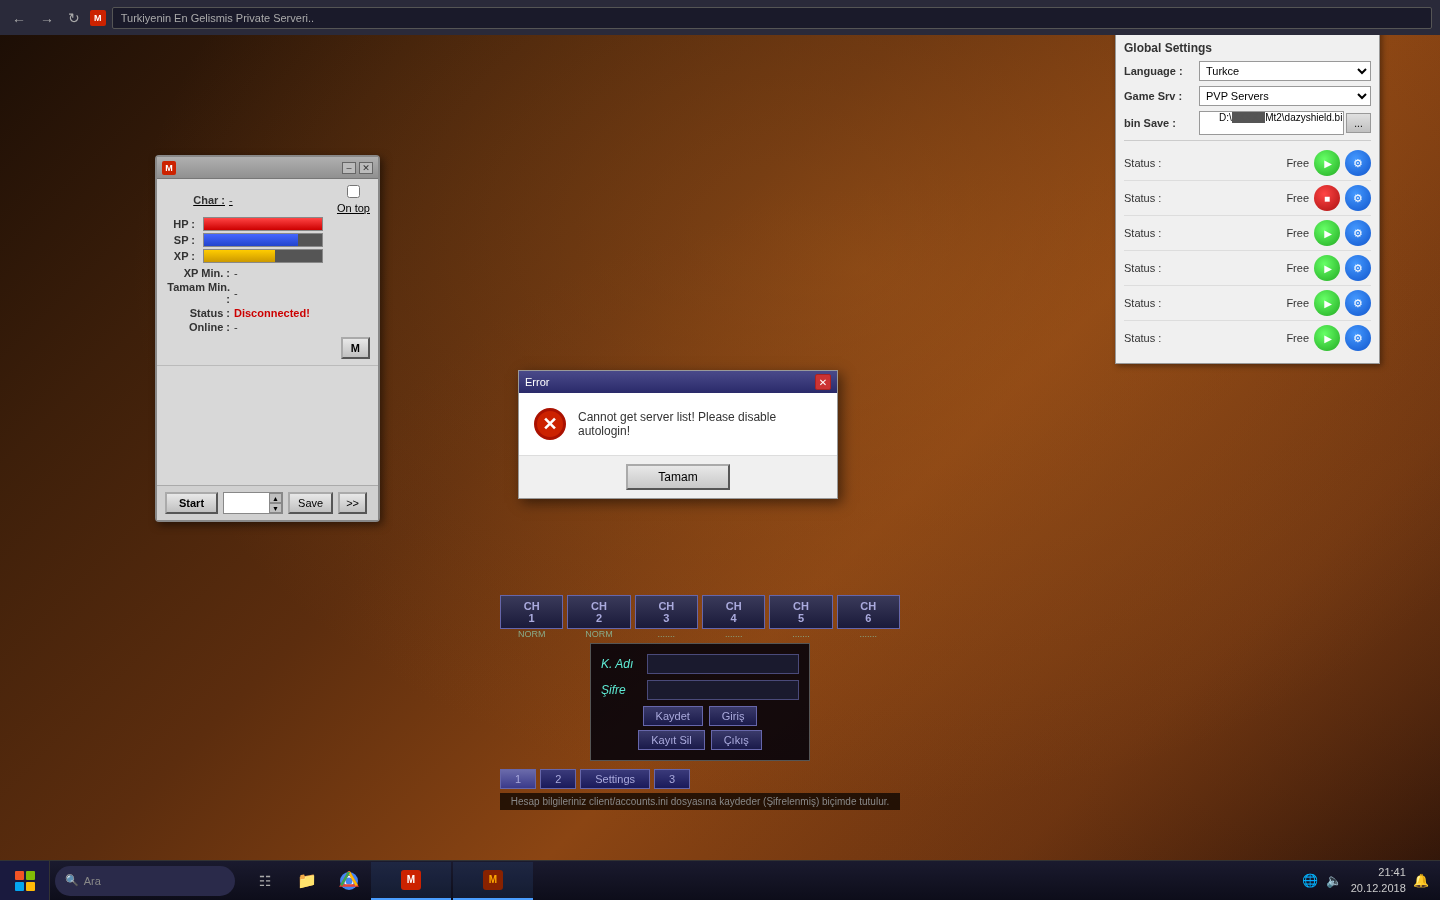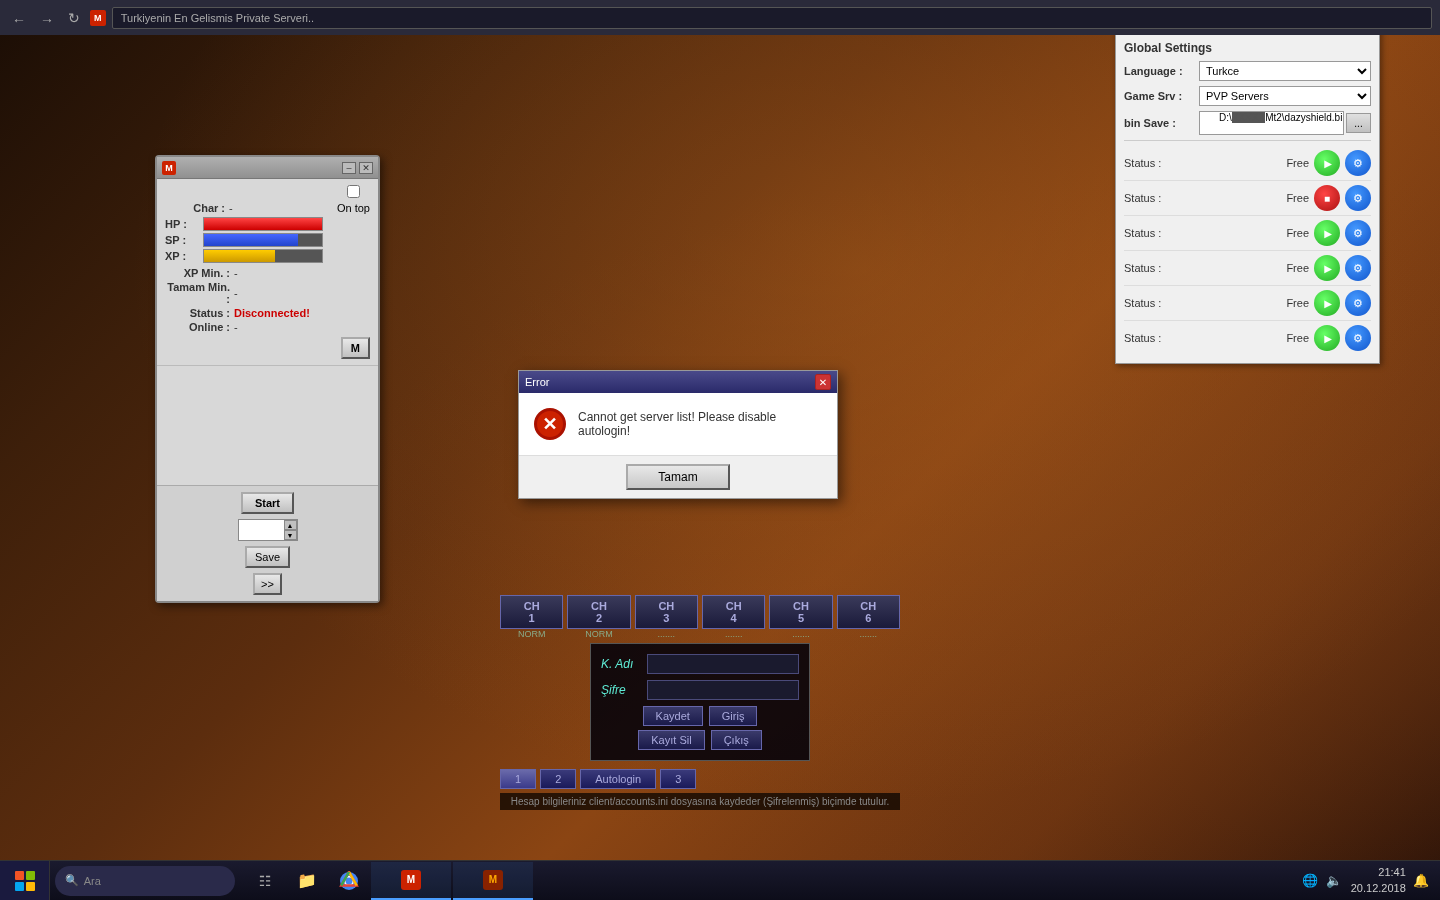--- a/index.html
+++ b/index.html
@@ -159,40 +159,41 @@
       font-size: 9px;
       cursor: pointer;
       color: #333;
     }
     #char-content {
       padding: 6px 8px;
       background: #d8d8d8;
     }
     .char-row {
       display: flex;
-      align-items: flex-end;
+      align-items: center;
       margin-bottom: 3px;
       font-size: 11px;
+      text-decoration: underline;
     }
     .char-label { width: 60px; text-align: right; color: #333; font-weight: bold; }
     .char-val { margin-left: 4px; color: #333; }
     .char-ontop {
       display: flex;
       align-items: center;
       gap: 4px;
       margin-left: auto;
       font-size: 11px;
       flex-direction: column;
     }
     .hp-bar-container {
       display: flex;
       align-items: center;
       margin-bottom: 2px;
     }
-    .bar-label { width: 30px; font-size: 11px; color: #333; font-weight: bold; }
+    .bar-label { width: 30px; text-align: right; font-size: 11px; color: #333; font-weight: bold; }
     .bar-track {
       height: 14px;
       width: 120px;
       border: 1px solid #888;
       margin-left: 8px;
       background: #555;
       overflow: hidden;
     }
     .hp-fill { height: 100%; background: linear-gradient(180deg, #ff4444, #cc0000); width: 100%; }
     .sp-fill { height: 100%; background: linear-gradient(180deg, #4466ff, #2244cc); width: 80%; }
@@ -210,21 +211,20 @@
     .cb-label { width: 65px; text-align: right; font-weight: bold; }
     .cb-val { margin-left: 4px; }
     .status-disc { color: #cc0000; font-weight: bold; }
     #char-footer {
       display: flex;
       align-items: center;
       padding: 6px 8px;
       background: #d0d0d0;
       border-top: 1px solid #aaa;
       gap: 5px;
-      flex-direction: column;
     }
     .start-btn {
       background: linear-gradient(180deg, #e8e8e8, #c0c0c0);
       border: 2px outset #aaa;
       padding: 3px 12px;
       font-size: 11px;
       cursor: pointer;
       font-weight: bold;
     }
     .save-btn {
@@ -854,21 +854,21 @@
     </div>
     <div class="login-btn-row">
       <button class="login-btn">Kayıt Sil</button>
       <button class="login-btn">Çıkış</button>
     </div>
   </div>
 
   <div class="tabs-row">
     <button class="tab-btn" style="background:linear-gradient(180deg,#6a6aaa,#3a3a8a);">1</button>
     <button class="tab-btn">2</button>
-    <button class="tab-btn">Autologin</button>
+    <button class="tab-btn">Settings</button>
     <button class="tab-btn">3</button>
   </div>
   <div class="info-text">Hesap bilgileriniz client/accounts.ini dosyasına kaydeder (Şifrelenmiş) biçimde tutulur.</div>
 </div>
 
 <div id="taskbar">
   <div id="taskbar-start">
     <div class="win-logo">
       <div class="win-logo-q win-q1"></div>
       <div class="win-logo-q win-q2"></div>

